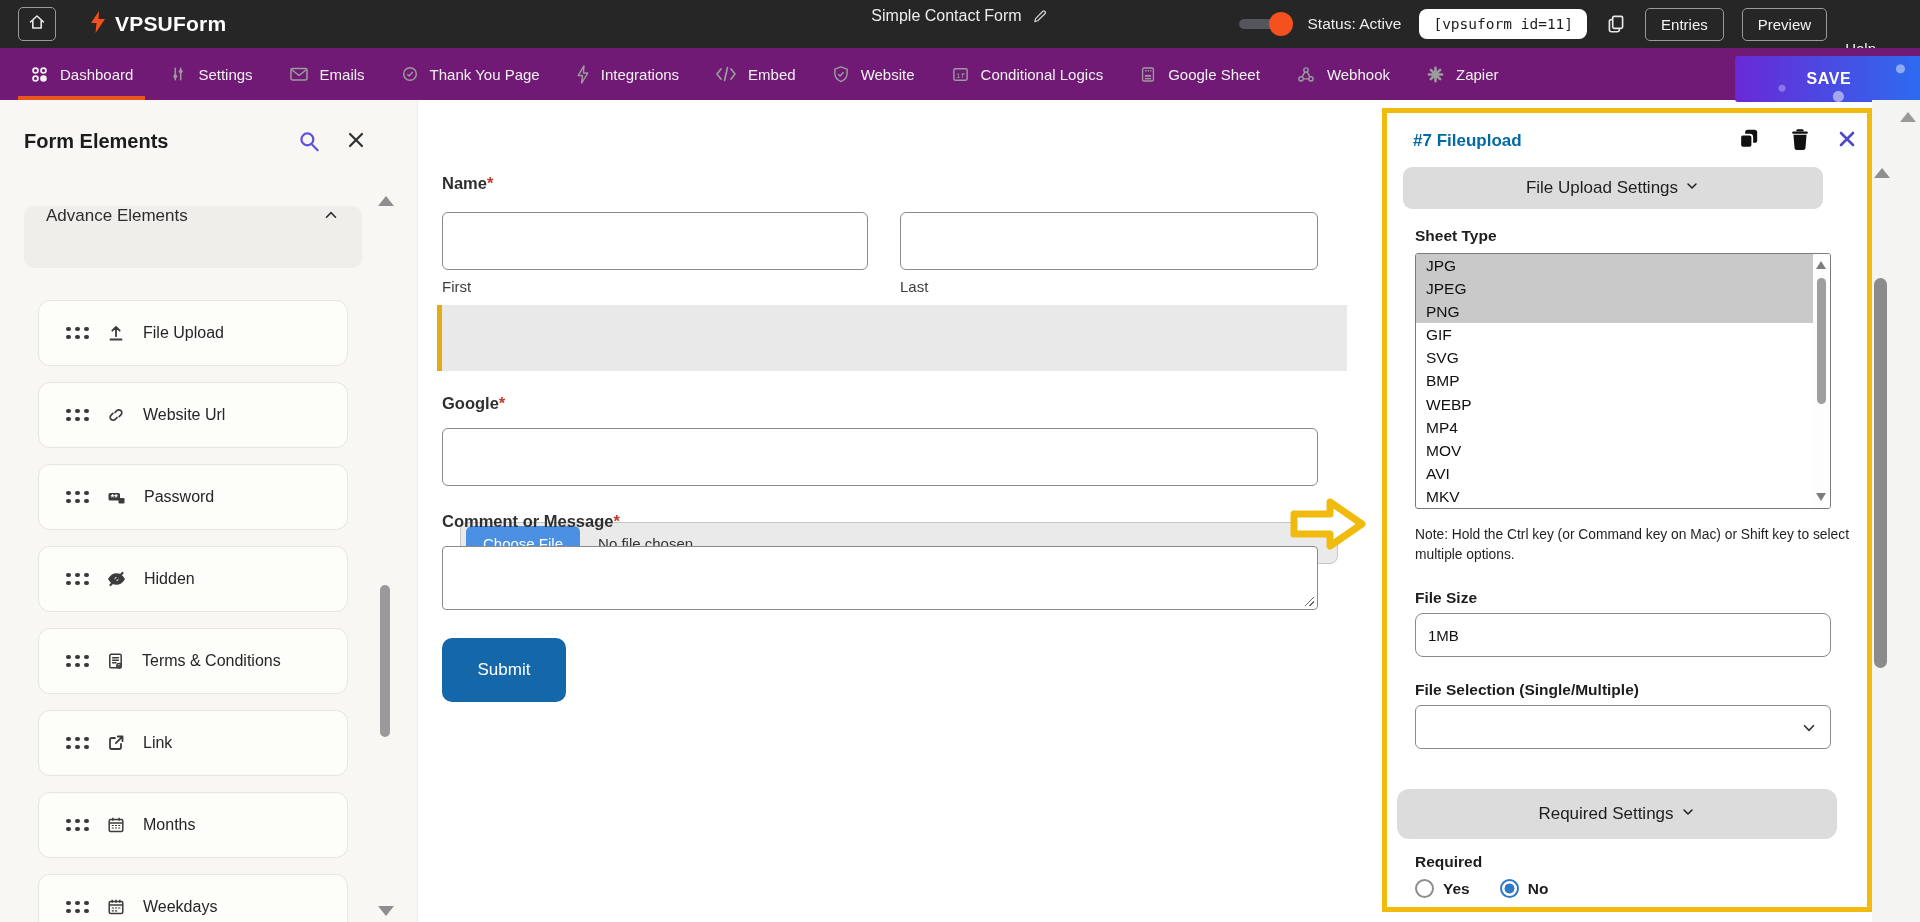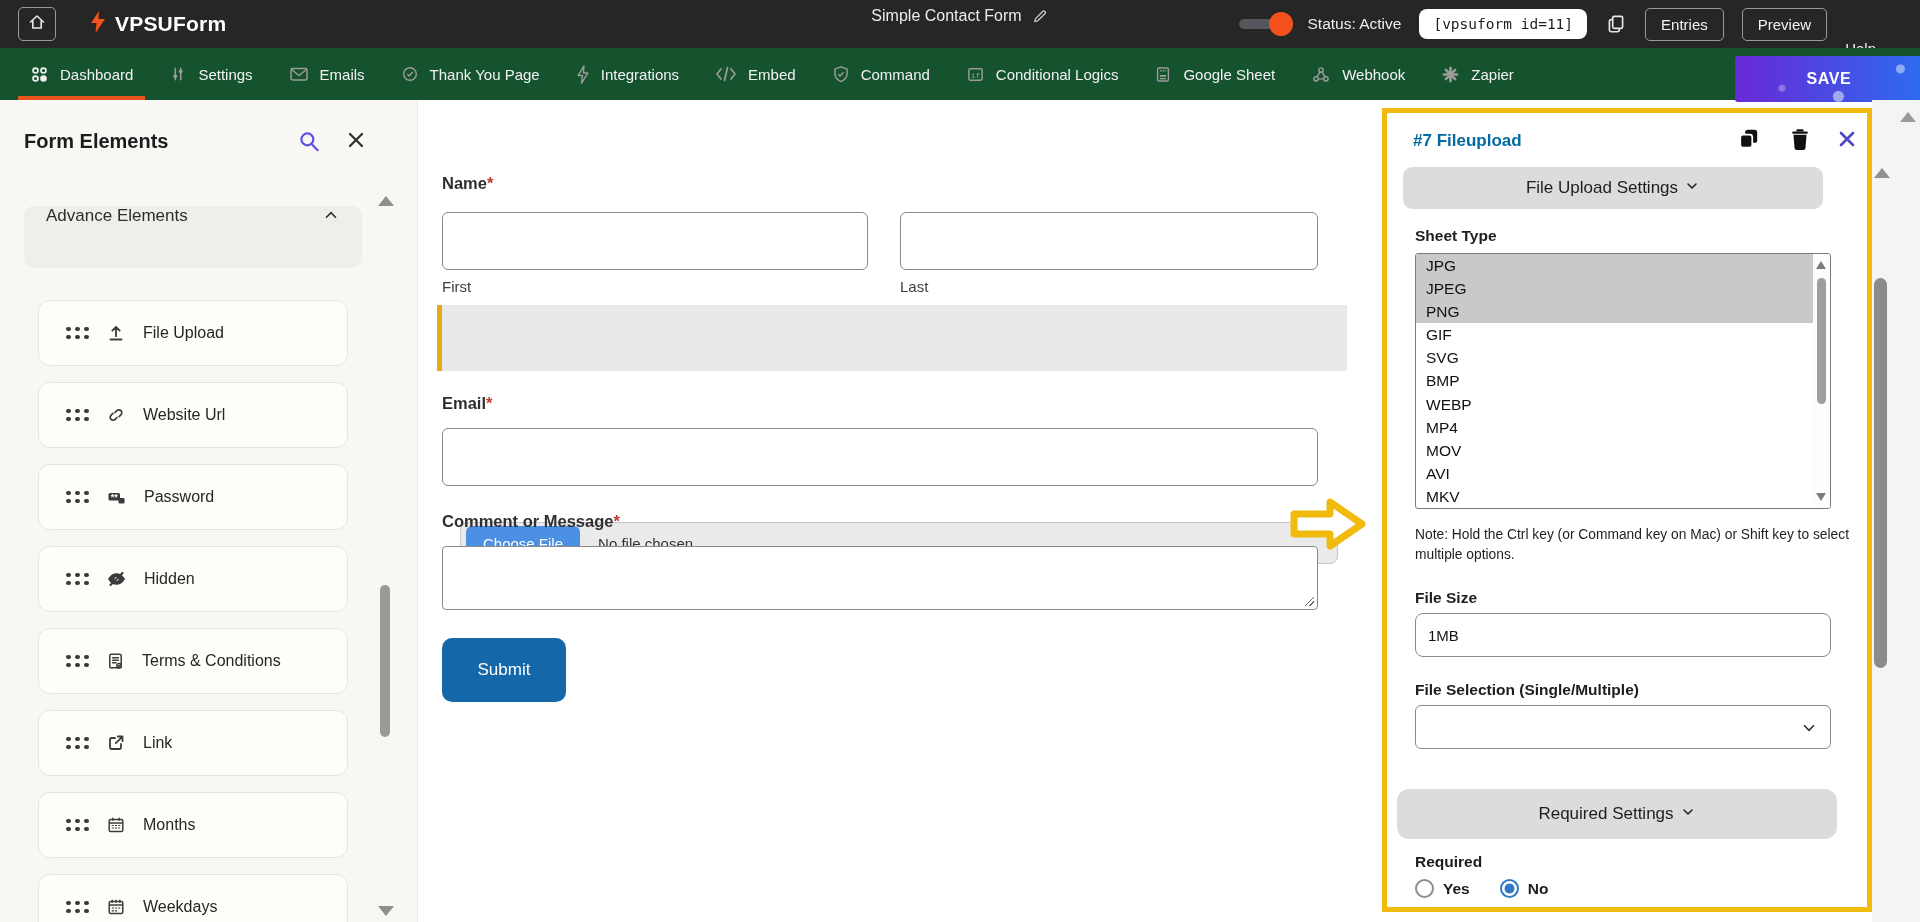--- a/index.html
+++ b/index.html
@@ -21,21 +21,21 @@
   .toggle .knob { position:absolute; right:-4px; top:-7px; width:24px; height:24px; border-radius:50%; background:#f4511e; }
   .status-text { color:#ececec; font-size:15.5px; }
   .shortcode { background:#fff; border-radius:8px; padding:7px 14px; font-family:"DejaVu Sans Mono", monospace;
                font-size:14.5px; color:#1e1e1e; }
   .hbtn { border:1px solid #9a9a9a; border-radius:5px; color:#f2f2f2; font-size:15px; padding:7px 15px;
           background:transparent; cursor:pointer; font-family:inherit; }
   .help-link { color:#f2f2f2; font-size:15px; cursor:pointer;margin-top:48px; }
   .icon-btn { background:none; border:none; cursor:pointer; display:flex; align-items:center; }
 
   
-  .navbar { position:absolute; left:0; top:48px; width:1920px; height:52px; background:#14532d;
+  .navbar { position:absolute; left:0; top:48px; width:1920px; height:52px; background:#701a75;
             display:flex; align-items:center; padding-left:30px; gap:36px; }
   .nav-item { position:relative; height:52px; display:flex; align-items:center; gap:11px;
               color:#f1f1f1; font-size:15px; cursor:pointer; white-space:nowrap; }
   .nav-ico { color:#9c9c9c; display:flex; align-items:center; }
   .nav-item.active .nav-ico { color:#f1f1f1; }
   .nav-item.active::after { content:""; position:absolute; left:-12px; right:-12px; bottom:0; height:4px; background:#e8551d; }
   .save-btn { position:absolute; left:1735px; top:56px; width:188px; height:46px; border:none; border-radius:3px;
               background:
                 radial-gradient(circle at 88% 28%, rgba(255,255,255,.45) 4px, transparent 5px),
                 radial-gradient(circle at 55% 88%, rgba(255,255,255,.5) 5px, transparent 6px),
@@ -235,21 +235,21 @@
         </span>
         <span>Embed</span>
       </div>
       <div class="nav-item">
         <span class="nav-ico">
           <svg width="18" height="19" viewBox="0 0 20 20" fill="none" stroke="currentColor" stroke-width="1.6" stroke-linejoin="round">
             <path d="M10 1.5 L16.8 4 V9 c0 4.6-2.9 7.2-6.8 8.9 C6.1 16.2 3.2 13.6 3.2 9 V4 Z"></path>
             <path d="M7 9.6 l2 2 l3.8-4"></path>
           </svg>
         </span>
-        <span>Command</span>
+        <span>Website</span>
       </div>
       <div class="nav-item">
         <span class="nav-ico">
           <svg width="19" height="19" viewBox="0 0 20 20" fill="none" stroke="currentColor" stroke-width="1.5">
             <rect x="3" y="4" width="14" height="12" rx="1.5"></rect>
             <text x="10" y="13.4" text-anchor="middle" font-size="8.5" fill="currentColor" stroke="none" font-family="Liberation Mono, monospace">if</text>
           </svg>
         </span>
         <span>Conditional Logics</span>
       </div>
@@ -465,21 +465,21 @@
     <div class="sub-label" style="left:481px; top:178px;">Last</div>
 
     <div class="file-row">
       <div class="file-wrap">
         <button class="choose-btn">Choose File</button>
         <span class="file-status">No file chosen</span>
       </div>
     </div>
 
     <div class="f-label" style="left:23px; top:294px;">
-      <span>Email</span><span class="req">*</span>
+      <span>Google</span><span class="req">*</span>
     </div>
     <div class="t-input" style="left:23px; top:328px; width:876px;"></div>
 
     <div class="f-label" style="left:23px; top:412px;">
       <span>Comment or Message</span><span class="req">*</span>
     </div>
     <div class="textarea">
         <span class="grip"></span>
       </div>
 

